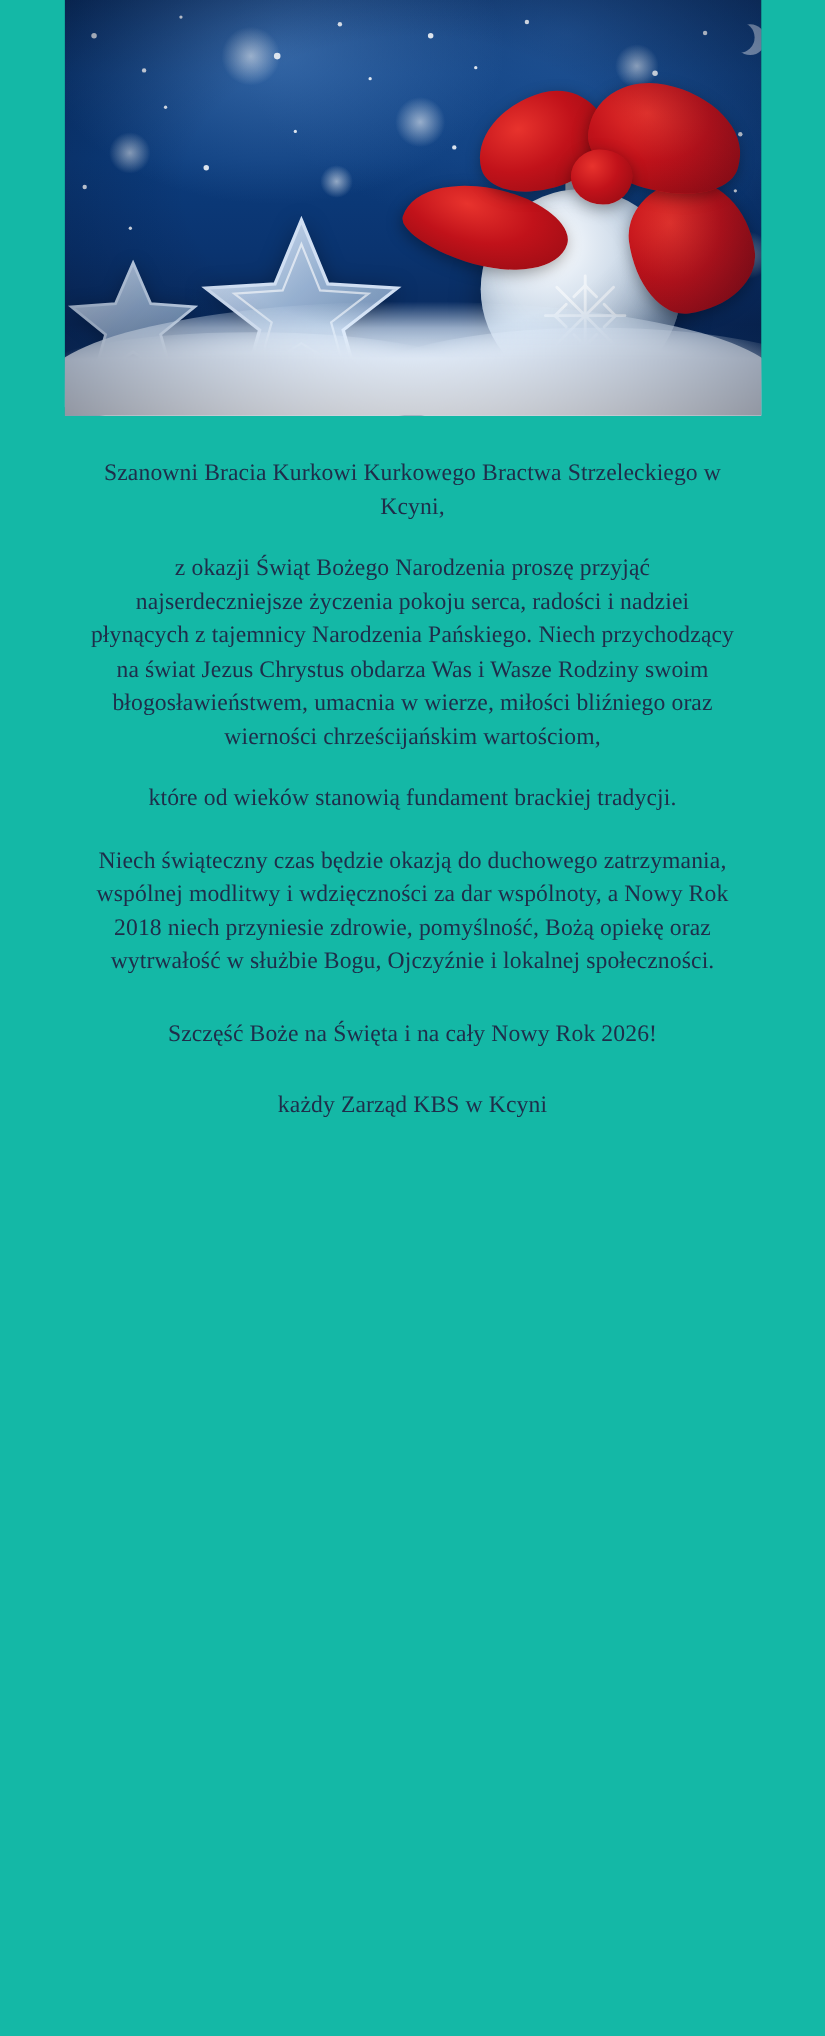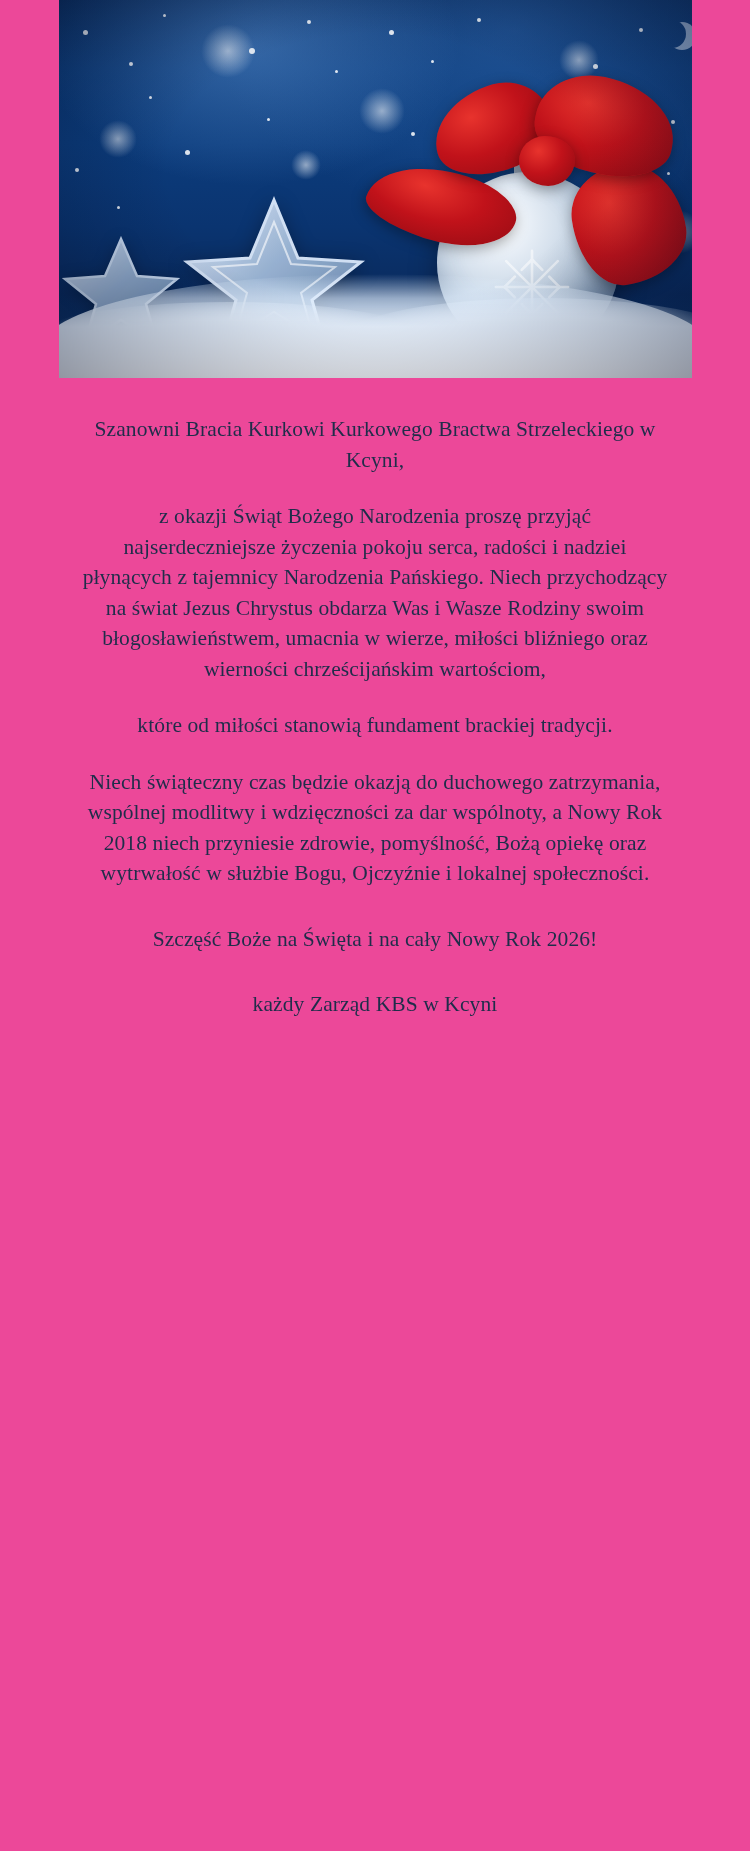--- a/index.html
+++ b/index.html
@@ -10,21 +10,21 @@
     width: 750px;
     height: 1851px;
     background: #ffffff;
     font-family: "Liberation Serif", serif;
     overflow: hidden;
   }
   .page {
     position: relative;
     width: 750px;
     height: 1851px;
-    background: #ec4899;
+    background: #14b8a6;
     display: flex;
     flex-direction: column;
     align-items: center;
   }
 
   
   .card {
     position: relative;
     width: 633px;
     margin: 0 auto;
@@ -271,21 +271,21 @@
       <div class="snow-bank"></div>
       <div class="hero-vignette"></div>
     </div>
 
     <div class="letter">
 
       <p>Szanowni Bracia Kurkowi Kurkowego Bractwa Strzeleckiego w Kcyni,</p>
 
       <p>z okazji Świąt Bożego Narodzenia proszę przyjąć najserdeczniejsze życzenia pokoju serca, radości i nadziei płynących z tajemnicy Narodzenia Pańskiego. Niech przychodzący na świat Jezus Chrystus obdarza Was i Wasze Rodziny swoim błogosławieństwem, umacnia w wierze, miłości bliźniego oraz wierności chrześcijańskim wartościom,</p>
 
-      <p>które od miłości stanowią fundament brackiej tradycji.</p>
+      <p>które od wieków stanowią fundament brackiej tradycji.</p>
 
       <p>Niech świąteczny czas będzie okazją do duchowego zatrzymania, wspólnej modlitwy i wdzięczności za dar wspólnoty, a Nowy Rok 2018 niech przyniesie zdrowie, pomyślność, Bożą opiekę oraz wytrwałość w służbie Bogu, Ojczyźnie i lokalnej społeczności.</p>
 
 
       <p>
         <span class="sign-line">Szczęść Boże na Święta i na cały Nowy Rok 2026!</span>
         <span class="sign-line">każdy Zarząd KBS w Kcyni</span>
       </p>
 
     </div>

